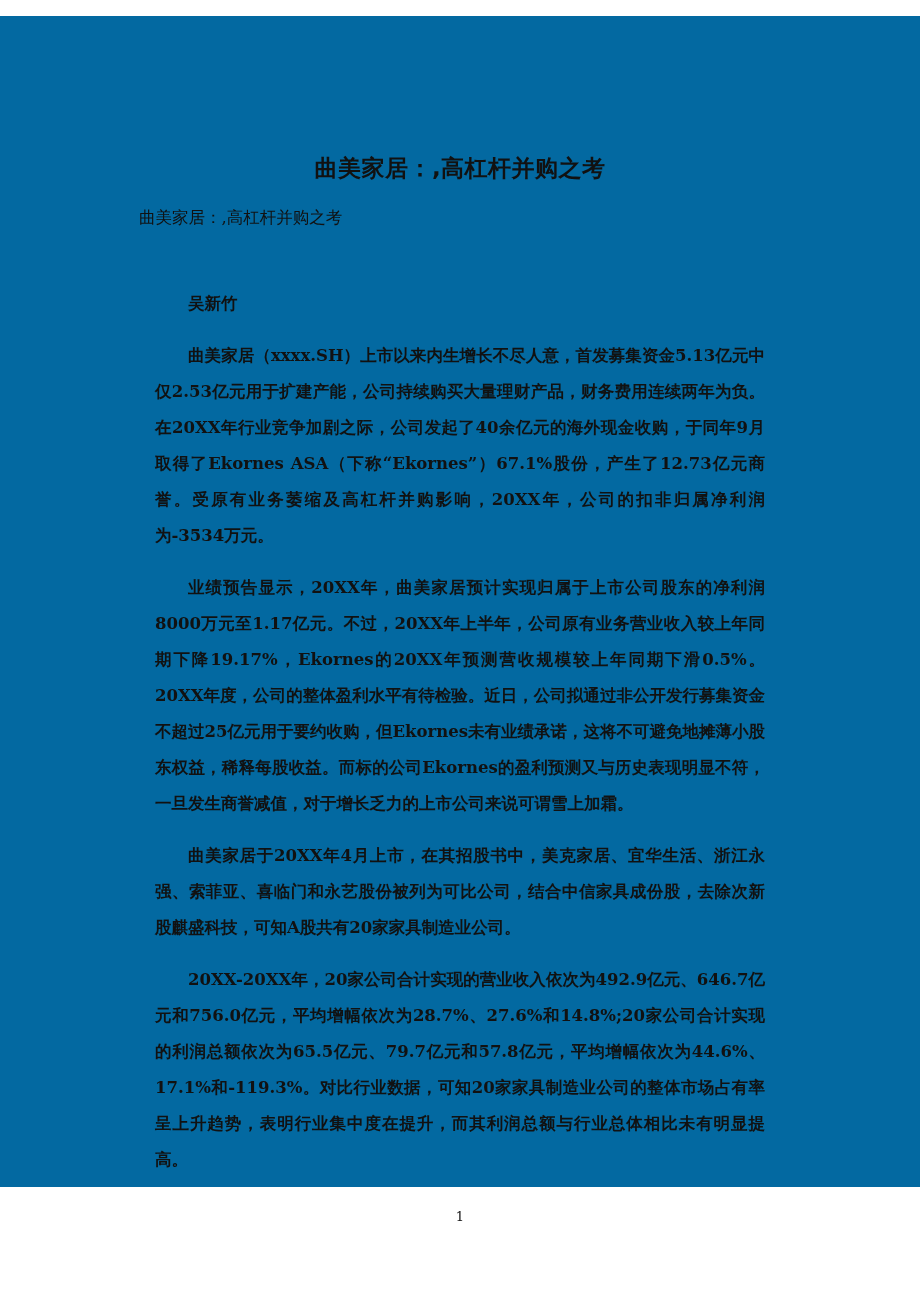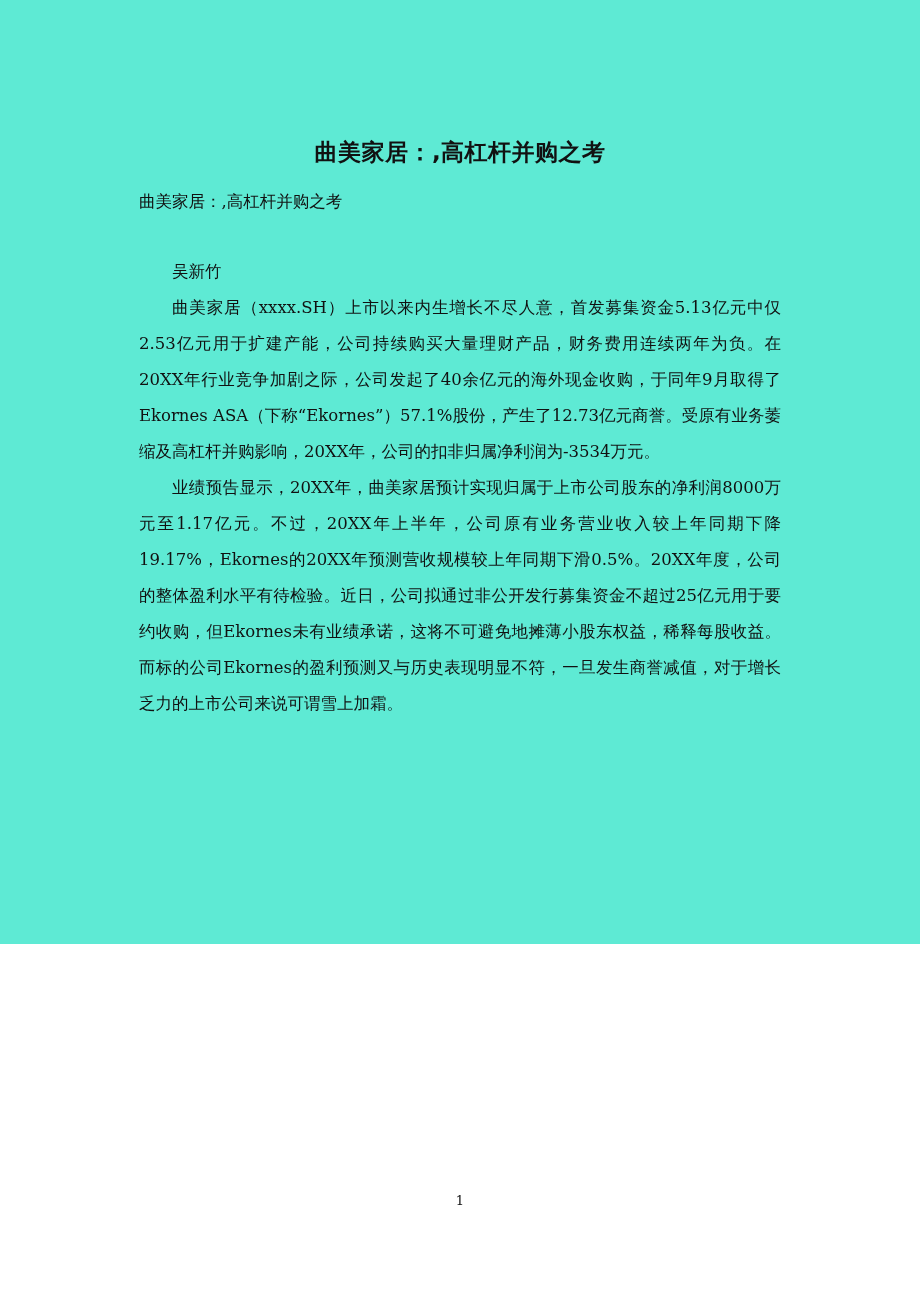--- a/index.html
+++ b/index.html
@@ -10,24 +10,24 @@
     body {
       width: 920px;
       height: 1302px;
       position: relative;
       overflow: hidden;
       font-family: "DejaVu Serif", "Liberation Serif", serif;
       color: #111111;
     }
     .page {
       position: absolute;
-      left: 0; top: 0;
+      left: 0; top: 16px;
       width: 920px;
-      height: 944px;
-      background: #5eead4;
+      height: 1171px;
+      background: #0369a1;
     }
     .title {
       position: absolute;
       left: 0;
       width: 920px;
       top: 134px;
       text-align: center;
       font-family: "DejaVu Sans", "Liberation Sans", sans-serif;
       font-weight: bold;
       font-size: 23px;
@@ -44,23 +44,24 @@
       line-height: 36px;
     }
     .subtitle {
       margin: 0;
       height: 36px;
     }
     .spacer {
       height: 34px;
     }
     .para {
-      margin: 0;
+      margin: 16px;
       text-indent: 2em;
       text-align: justify;
+      font-weight: bold;
     }
     .page-number {
       position: absolute;
       left: 0;
       width: 920px;
       top: 1192px;
       text-align: center;
       font-size: 13px;
       line-height: 18px;
     }
@@ -68,18 +69,20 @@
 </head>
 <body>
 
 <div class="page">
   <h1 class="title">曲美家居：,高杠杆并购之考</h1>
 
   <div class="content">
     <p class="subtitle">曲美家居：,高杠杆并购之考</p>
     <div class="spacer"></div>
     <p class="para">吴新竹</p>
-    <p class="para">曲美家居（xxxx.SH）上市以来内生增长不尽人意，首发募集资金5.13亿元中仅2.53亿元用于扩建产能，公司持续购买大量理财产品，财务费用连续两年为负。在20XX年行业竞争加剧之际，公司发起了40余亿元的海外现金收购，于同年9月取得了Ekornes ASA（下称“Ekornes”）57.1%股份，产生了12.73亿元商誉。受原有业务萎缩及高杠杆并购影响，20XX年，公司的扣非归属净利润为-3534万元。</p>
+    <p class="para">曲美家居（xxxx.SH）上市以来内生增长不尽人意，首发募集资金5.13亿元中仅2.53亿元用于扩建产能，公司持续购买大量理财产品，财务费用连续两年为负。在20XX年行业竞争加剧之际，公司发起了40余亿元的海外现金收购，于同年9月取得了Ekornes ASA（下称“Ekornes”）67.1%股份，产生了12.73亿元商誉。受原有业务萎缩及高杠杆并购影响，20XX年，公司的扣非归属净利润为-3534万元。</p>
     <p class="para">业绩预告显示，20XX年，曲美家居预计实现归属于上市公司股东的净利润8000万元至1.17亿元。不过，20XX年上半年，公司原有业务营业收入较上年同期下降19.17%，Ekornes的20XX年预测营收规模较上年同期下滑0.5%。20XX年度，公司的整体盈利水平有待检验。近日，公司拟通过非公开发行募集资金不超过25亿元用于要约收购，但Ekornes未有业绩承诺，这将不可避免地摊薄小股东权益，稀释每股收益。而标的公司Ekornes的盈利预测又与历史表现明显不符，一旦发生商誉减值，对于增长乏力的上市公司来说可谓雪上加霜。</p>
+    <p class="para">曲美家居于20XX年4月上市，在其招股书中，美克家居、宜华生活、浙江永强、索菲亚、喜临门和永艺股份被列为可比公司，结合中信家具成份股，去除次新股麒盛科技，可知A股共有20家家具制造业公司。</p>
+    <p class="para">20XX-20XX年，20家公司合计实现的营业收入依次为492.9亿元、646.7亿元和756.0亿元，平均增幅依次为28.7%、27.6%和14.8%;20家公司合计实现的利润总额依次为65.5亿元、79.7亿元和57.8亿元，平均增幅依次为44.6%、17.1%和-119.3%。对比行业数据，可知20家家具制造业公司的整体市场占有率呈上升趋势，表明行业集中度在提升，而其利润总额与行业总体相比未有明显提高。</p>
   </div>
 
   <div class="page-number">1</div>
 </div>
 
 </body></html>

